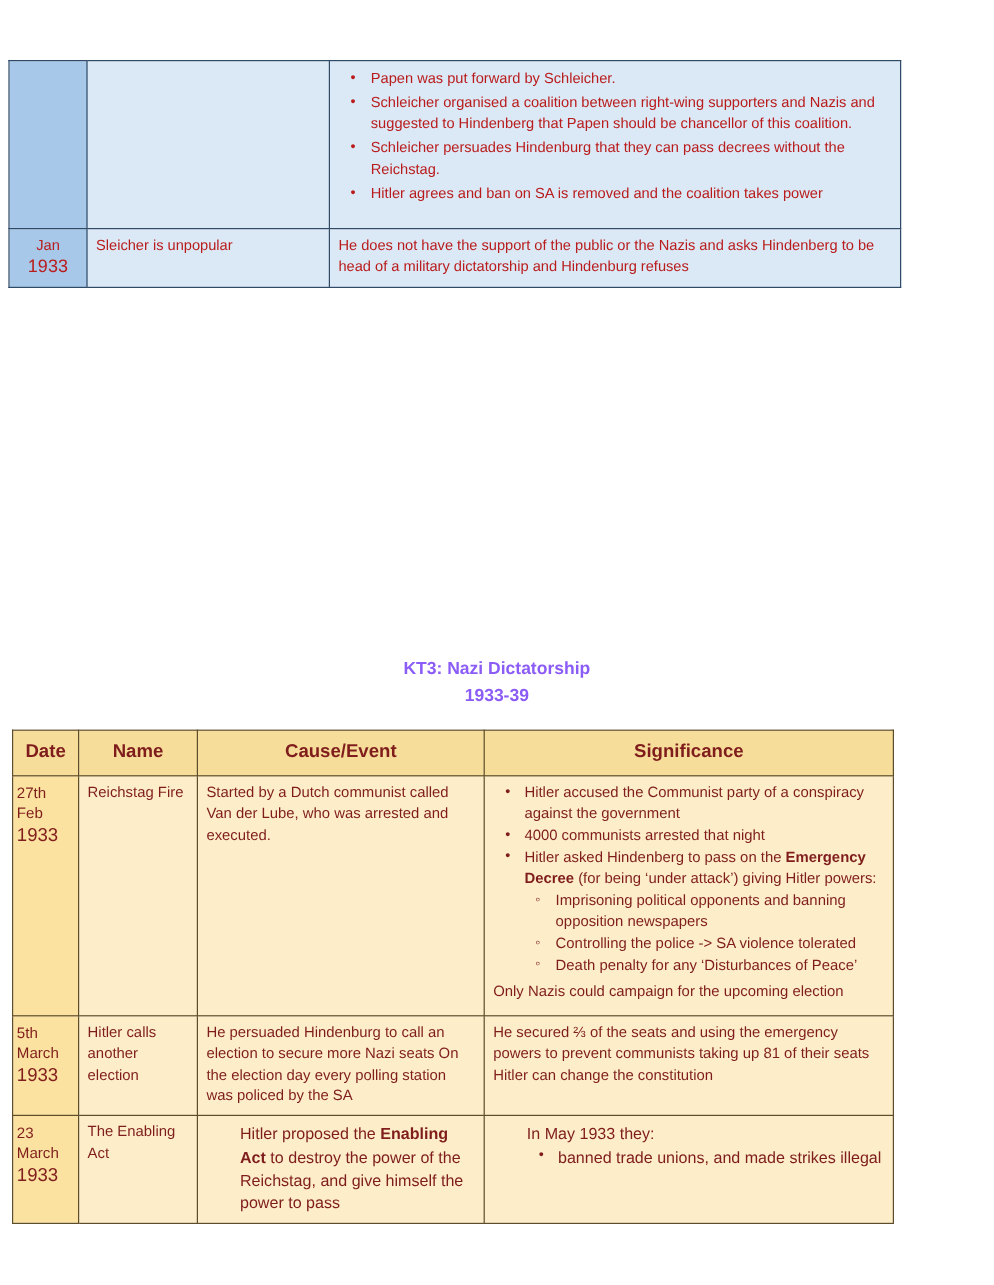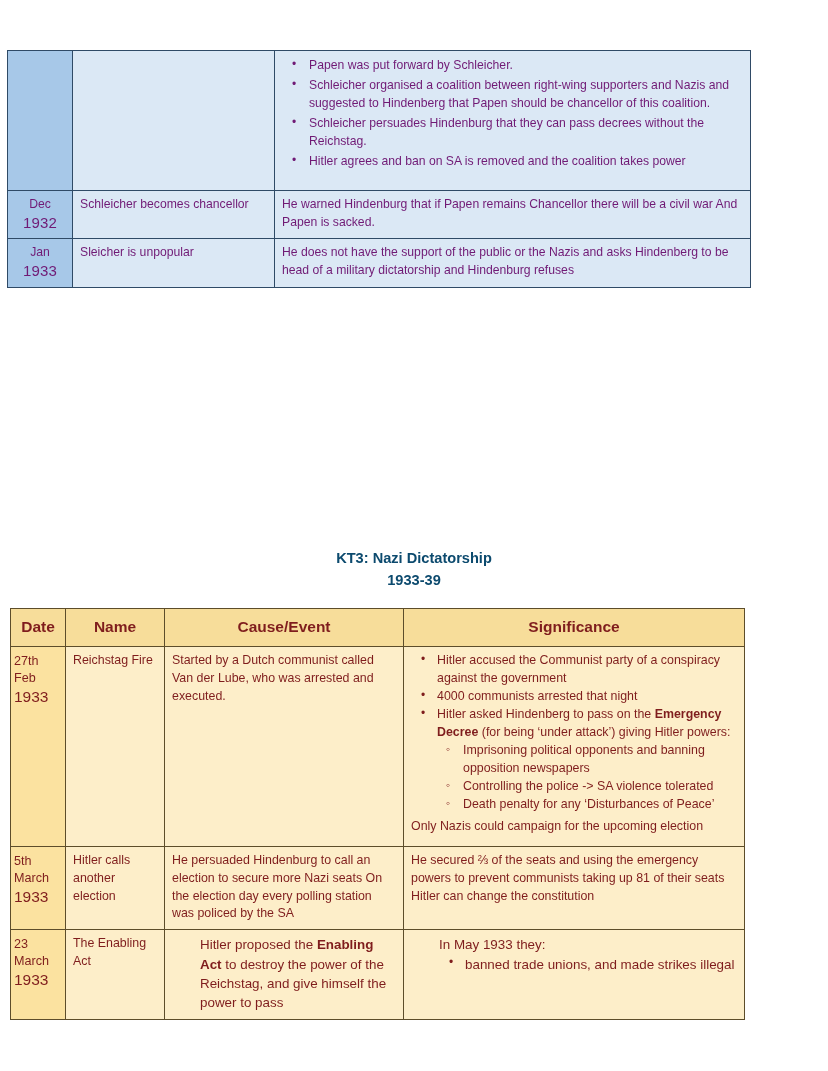--- a/index.html
+++ b/index.html
@@ -34,21 +34,21 @@
     left: 7px;
     top: 50px;
     width: 743px;
     border: 1.5px solid #2f4a66;
   }
   #table-weimar td {
     border: 1.5px solid #2f4a66;
     background: #dbe8f5;
     font-size: 12.2px;
     line-height: 1.45;
-    color: #701a75;
+    color: #b91c1c;
   }
   #table-weimar td.date-cell {
     background: #a7c8e8;
     text-align: center;
     padding: 6px 4px;
     line-height: 1.3;
   }
   #table-weimar td.date-cell .d-top {
     display: block;
     font-size: 12.2px;
@@ -79,21 +79,21 @@
   
   #kt3-title {
     position: absolute;
     left: 0;
     top: 548px;
     width: 828px;
     text-align: center;
     font-size: 14.6px;
     font-weight: bold;
     line-height: 1.5;
-    color: #0c4a6e;
+    color: #8b5cf6;
   }
   #kt3-title .line2 { display: block; }
 
   
   #table-nazi {
     left: 10px;
     top: 608px;
     width: 734px;
     border: 1.6px solid #5d4d2a;
   }
@@ -171,28 +171,20 @@
       </td>
       <td></td>
       <td>
         <ul>
           <li>Papen was put  forward by Schleicher.</li>
           <li>Schleicher organised a coalition between right-wing supporters and Nazis and suggested to Hindenberg that Papen should be chancellor of this coalition.</li>
           <li> Schleicher persuades Hindenburg that they can pass decrees without the Reichstag.</li>
           <li> Hitler agrees and ban on SA is removed and the coalition takes power</li>
         </ul>
       </td>
-    </tr>
-    <tr style="height:45px">
-      <td class="date-cell">
-        <span class="d-top">Dec</span>
-        <span class="d-year">1932</span>
-      </td>
-      <td>Schleicher becomes chancellor</td>
-      <td>He warned Hindenburg that if Papen remains Chancellor there will be a civil war And Papen is sacked.</td>
     </tr>
     <tr style="height:49px">
       <td class="date-cell">
         <span class="d-top">Jan</span>
         <span class="d-year">1933</span>
       </td>
       <td>Sleicher is unpopular</td>
       <td>He does not have the support of the public or the Nazis and asks Hindenberg to be head of a military dictatorship and Hindenburg refuses</td>
     </tr>
   </tbody>

